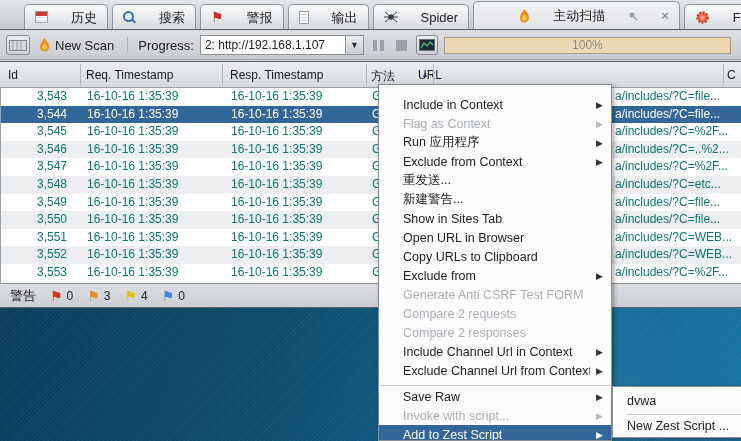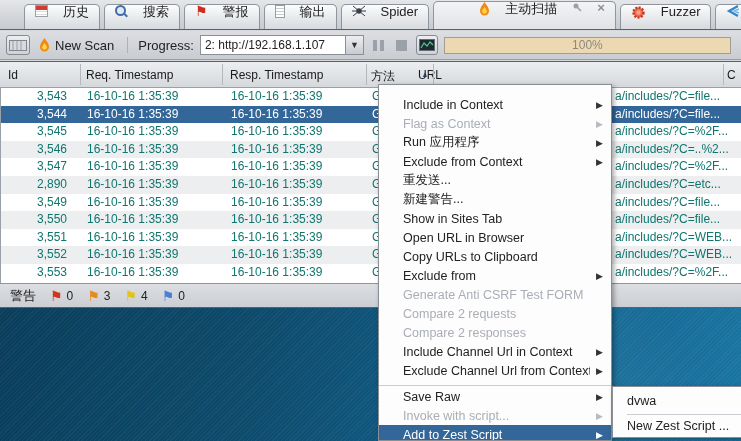--- a/index.html
+++ b/index.html
@@ -17,21 +17,21 @@
     pointer-events:none;
   }
 
   
   .window { position:absolute; left:0; top:0; width:741px; height:308px; background:#d4d7db; }
 
   
   .tabbar { position:absolute; left:0; top:0; width:741px; height:30px;
     background:linear-gradient(#e4e6e9,#c7cace); border-bottom:1px solid #5c6169;
     display:flex; align-items:flex-end; padding-left:24px; }
-  .tab { display:flex; gap:15px; padding:0 10px; height:25px;
+  .tab { display:flex; align-items:center; gap:23px; padding:0 10px; height:25px;
     border:1px solid #8f959c; border-bottom:none; border-radius:5px 5px 0 0;
     background:linear-gradient(#fbfcfd,#d7dade); margin-right:4px; font-size:13px; color:#222;
     white-space:nowrap; }
   .tab.active { background:linear-gradient(#f3f4f6,#e0e2e5); height:28px; position:relative; z-index:2;padding-left:45px; }
   .tab-label { line-height:1; }
 
   
   .ic { display:inline-block; flex:none; }
   .ic-calendar { width:13px; height:12px; border:1px solid #9aa0a7; background:
       linear-gradient(#d23b2f 0 4px, transparent 4px),
@@ -281,21 +281,21 @@
 
       <div class="trow">
         <span class="c-id">3,547</span>
         <span class="c-req">16-10-16 1:35:39</span>
         <span class="c-resp">16-10-16 1:35:39</span>
         <span class="c-method">GET</span>
         <span class="c-url">a/includes/?C=%2F...</span>
       </div>
 
       <div class="trow alt">
-        <span class="c-id">2,890</span>
+        <span class="c-id">3,548</span>
         <span class="c-req">16-10-16 1:35:39</span>
         <span class="c-resp">16-10-16 1:35:39</span>
         <span class="c-method">GET</span>
         <span class="c-url">a/includes/?C=etc...</span>
       </div>
 
       <div class="trow">
         <span class="c-id">3,549</span>
         <span class="c-req">16-10-16 1:35:39</span>
         <span class="c-resp">16-10-16 1:35:39</span>

